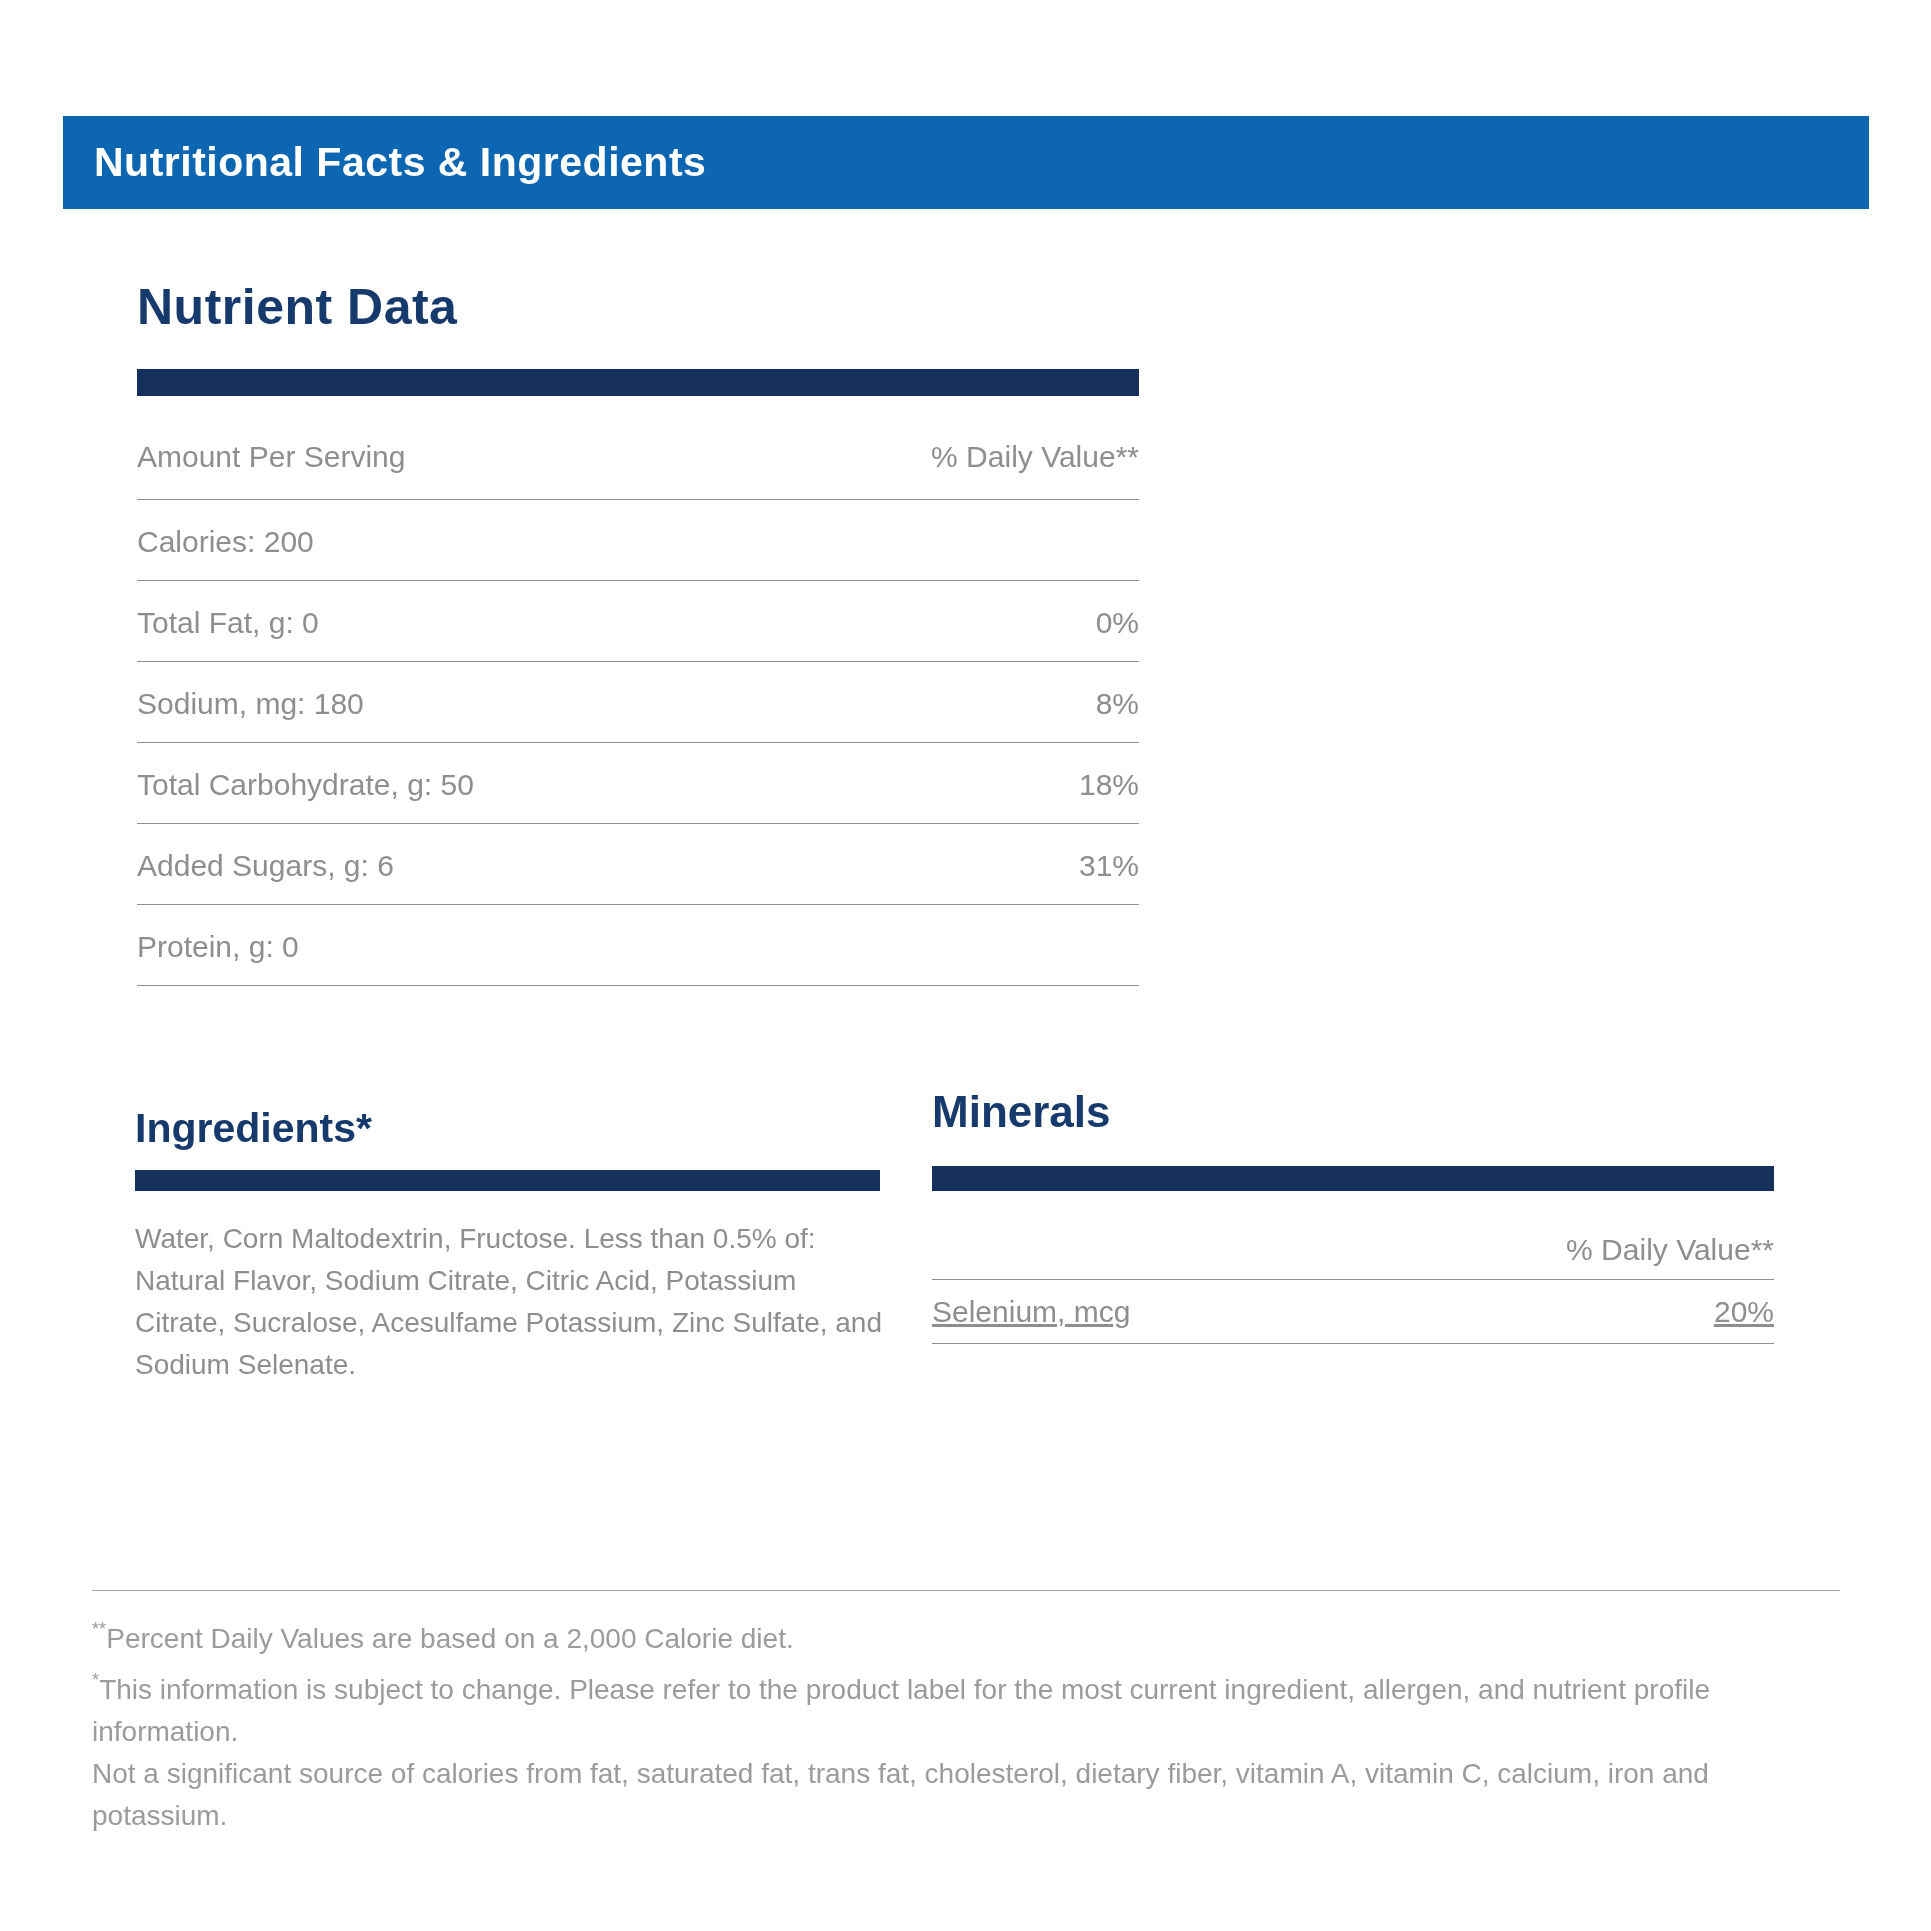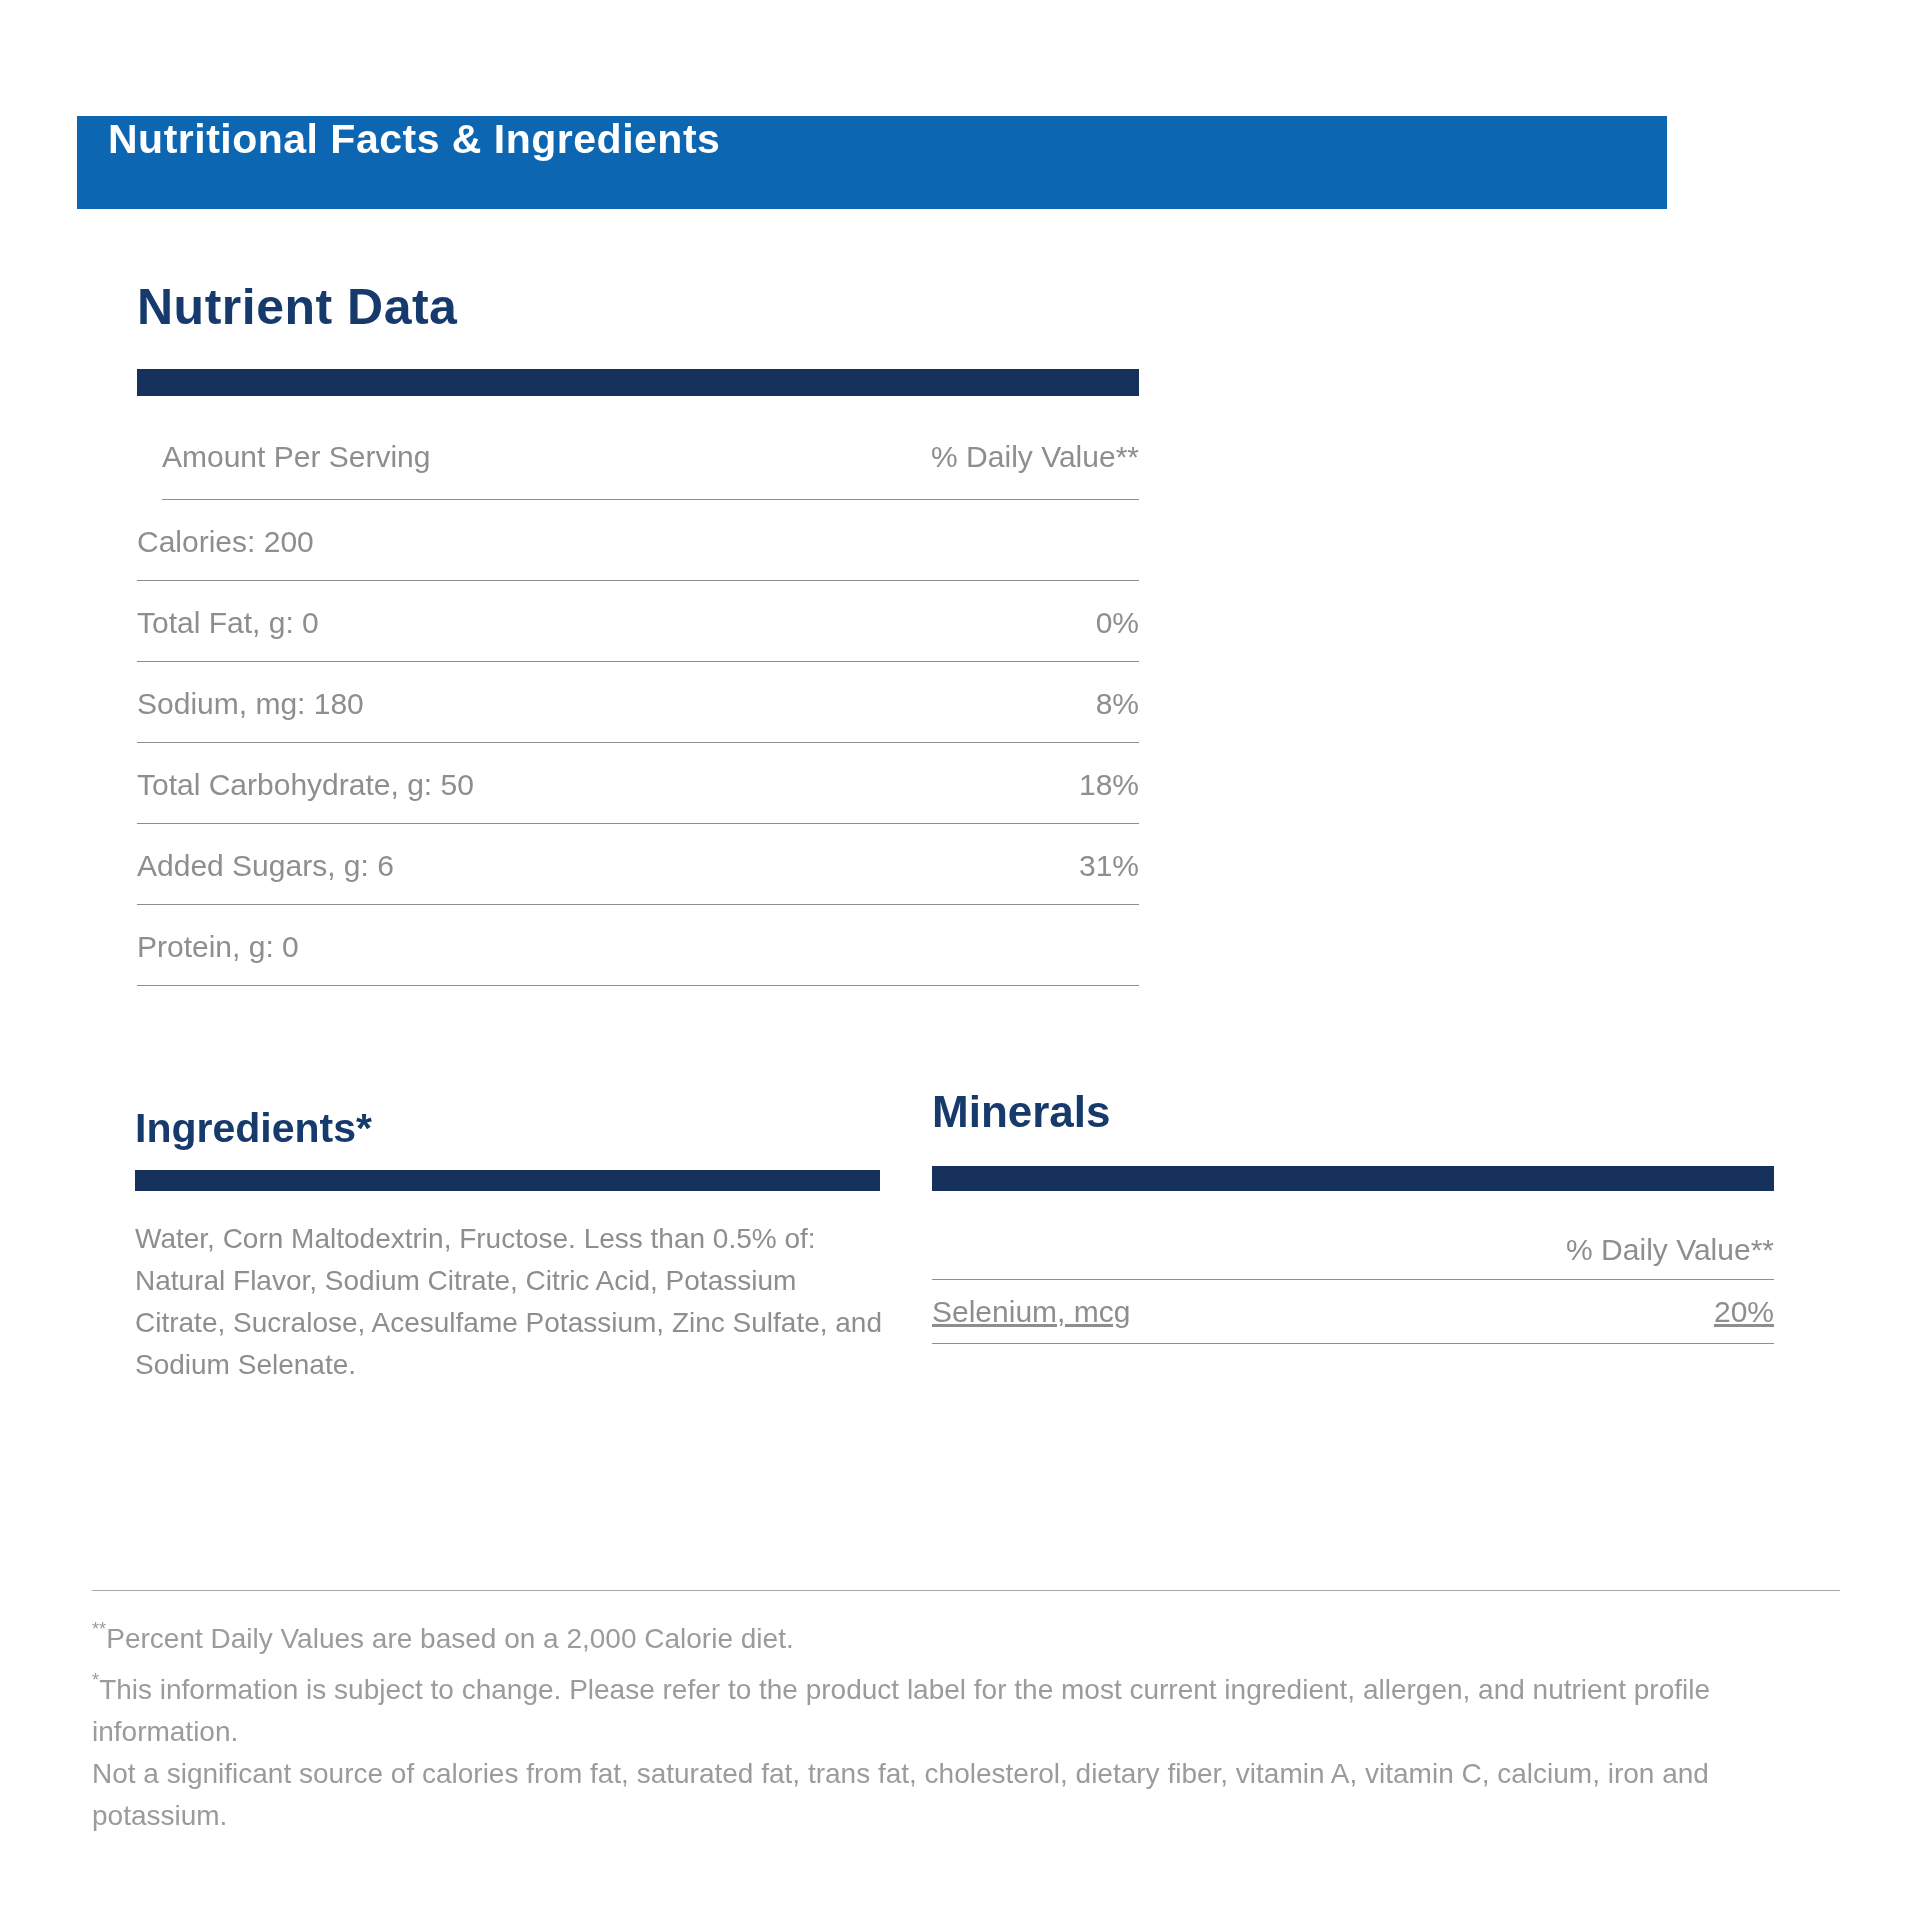--- a/index.html
+++ b/index.html
@@ -6,24 +6,24 @@
   html, body {
     width: 1931px; height: 1931px;
     background: #ffffff;
     font-family: "Liberation Sans", sans-serif;
     position: relative;
   }
 
   
   .banner {
     position: absolute;
-    left: 77px; top: 116px;
-    width: 1590px; height: 93px;
+    left: 63px; top: 116px;
+    width: 1806px; height: 93px;
     background: var(--banner_blue);
-    display: flex; 
+    display: flex; align-items: center;
   }
   .banner h1 {
     color: #ffffff;
     font-size: 41px;
     font-weight: 700;
     padding-left: 31px;
     letter-spacing: 0.5px;
   }
 
   
@@ -47,21 +47,21 @@
     color: var(--gray_text);
     font-size: 30px;
   }
   .t-row {
     display: flex;
     justify-content: space-between;
     align-items: baseline;
     border-bottom: 1.9px solid var(--line_gray);
     padding: 25px 0 21px 0;
   }
-  .t-row.header { padding: 9.7px 0 25px 0; margin-left: 25px; }
+  .t-row.header { padding: 9.7px 0 25px 0; }
   .t-row .lbl { text-align: left; }
   .t-row .val { text-align: right; }
 
   
   .ingredients-title {
     position: absolute;
     left: 135px; top: 1105px;
     font-size: 41px; font-weight: 700;
     color: var(--navy_text);
   }

